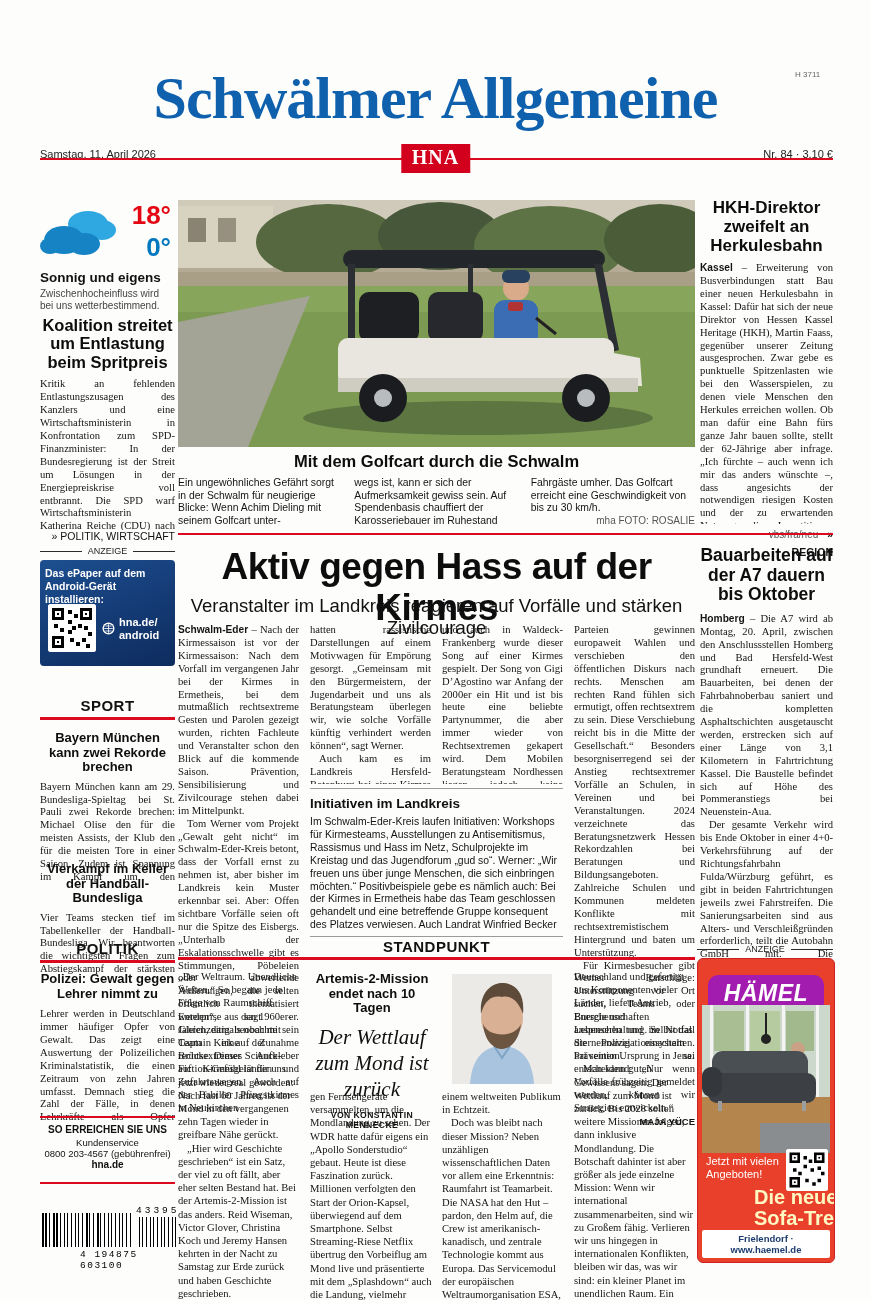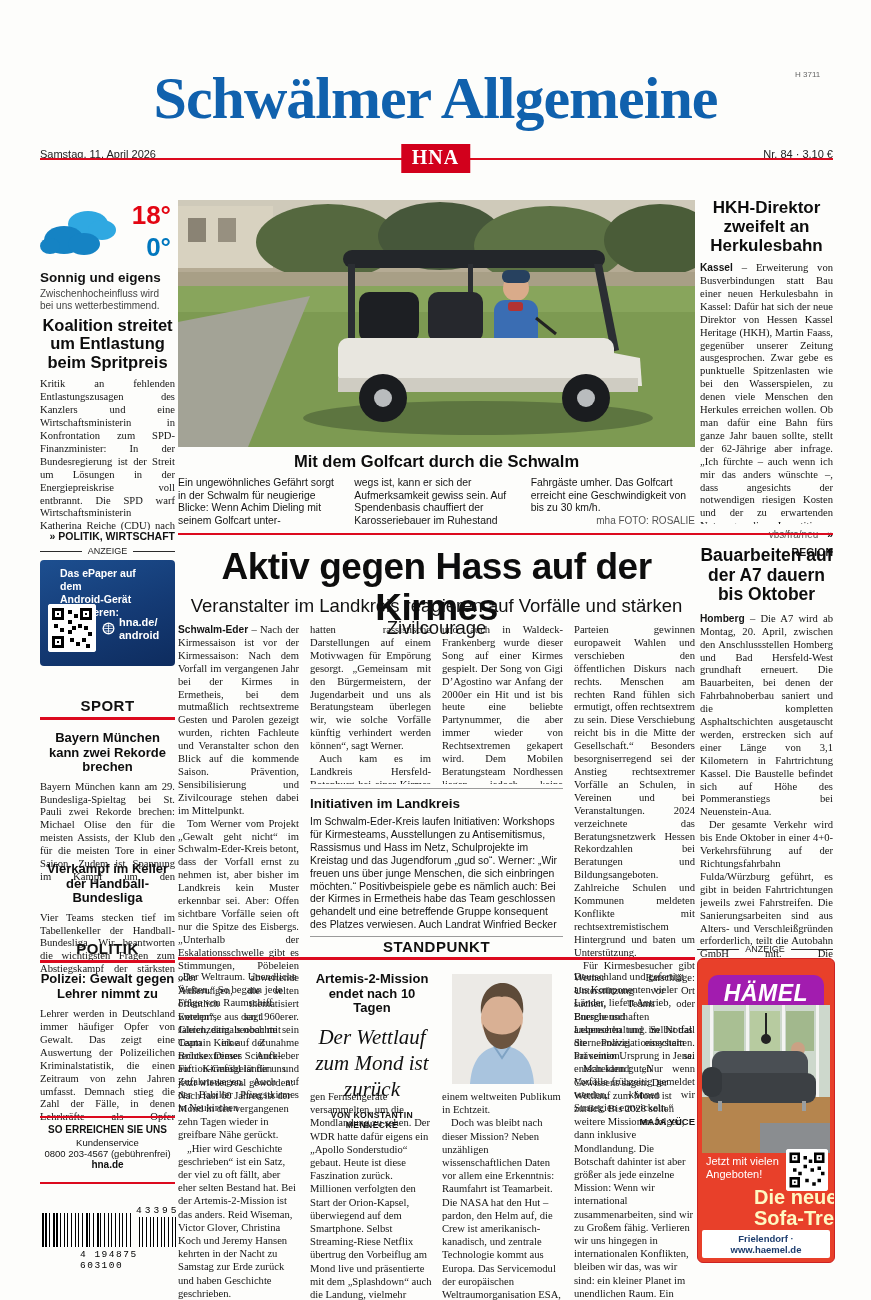--- a/index.html
+++ b/index.html
@@ -16,32 +16,32 @@
   .hna-box{left:50%;top:144px;transform:translateX(-50%);background:#d2001c;color:#fff;
            font-family:"Liberation Serif",serif;font-weight:bold;font-size:20px;letter-spacing:1px;
            padding:2px 11px 4px;z-index:3;}
   
   .h-sans{font-weight:bold;text-align:center;color:#0d0d0d;line-height:1.12;}
   .serif-body{font-family:"Liberation Serif",serif;font-size:10.6px;line-height:12.9px;
               text-align:justify;color:#141414;overflow:hidden;}
   .sans-body{font-size:10.4px;line-height:12.6px;color:#141414;overflow:hidden;}
   .loc{font-family:"Liberation Sans",sans-serif;font-weight:bold;font-size:10.2px;}
   .indent{text-indent:9px;}
-  .ref{font-weight:bold;font-size:10.5px;text-align:right;}
+  .ref{font-weight:normal;font-size:10.5px;text-align:right;}
   .sig{font-size:10px;color:#555;padding-left:38px;}
   .seclabel{font-weight:bold;font-size:15px;letter-spacing:.5px;text-align:center;}
   .anzeige{display:flex;align-items:center;gap:6px;font-size:9px;color:#222;}
   .anzeige::before,.anzeige::after{content:"";flex:1;border-top:1.4px solid #2b2b2b;}
   
   .temp-hi{color:#e30613;font-weight:bold;font-size:26px;line-height:1;}
   .temp-lo{color:#0077be;font-weight:bold;font-size:26px;line-height:1;}
   
   .epaper{left:40px;top:560px;width:135px;height:106px;border-radius:4px;
           background:linear-gradient(160deg,#1d4f90 0%,#143a74 55%,#0e2c5e 100%);color:#fff;}
-  .epaper .txt{padding:7px 20px 0;font-weight:bold;font-size:10.5px;line-height:1.25;}
+  .epaper .txt{padding:7px 5px 0;font-weight:bold;font-size:10.5px;line-height:1.25;}
   .qr{background:#fff;border-radius:3px;}
   .hnaurl{font-weight:bold;font-size:11px;line-height:1.15;text-align:left;}
   
   .bars{background:repeating-linear-gradient(90deg,#000 0 1.5px,#fff 1.5px 3px,#000 3px 4.5px,#fff 4.5px 7px,#000 7px 8px,#fff 8px 11px);}
   .bcnum{font-family:"Liberation Mono",monospace;font-size:9.5px;letter-spacing:2px;color:#000;}
   
   .haemel{left:697px;top:958px;width:136px;height:303px;background:#e8402a;border-radius:6px;
           border:1px solid #c22;overflow:hidden;color:#fff;}
   .haemel-logo{position:absolute;left:10px;top:16px;width:116px;height:52px;background:#a21caf;border-radius:10px;
                text-align:center;}

